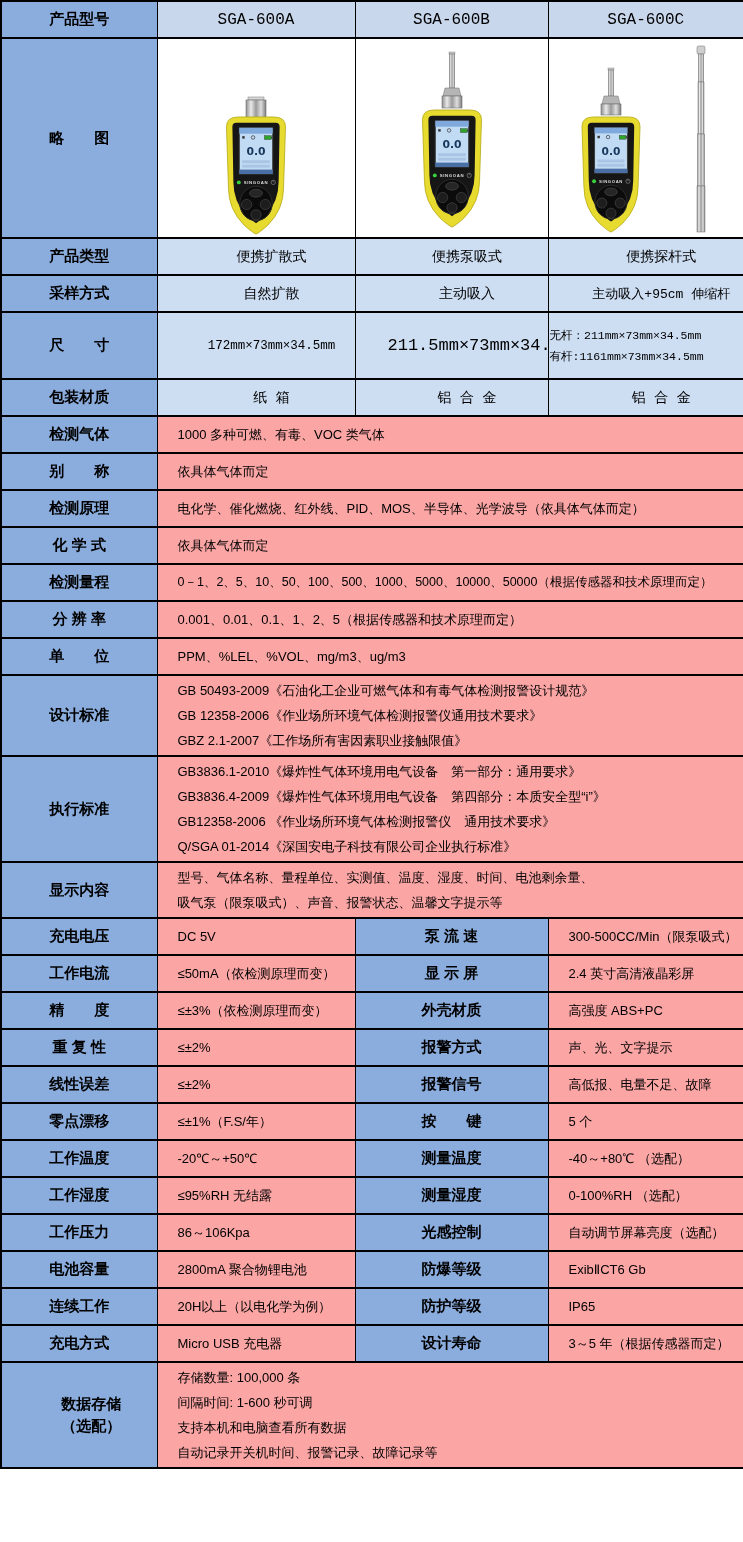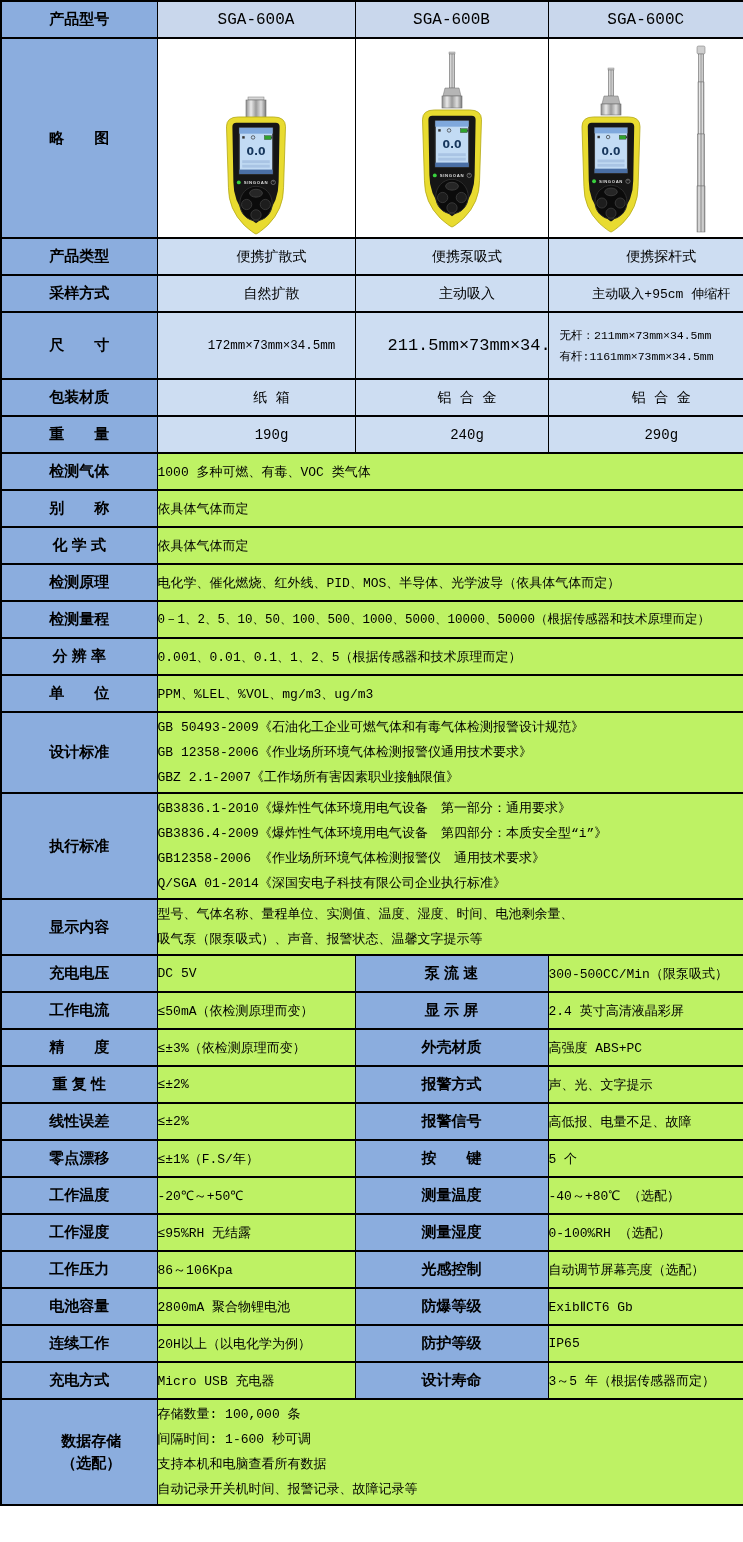--- a/index.html
+++ b/index.html
@@ -2,23 +2,23 @@
 <html><head>
 <meta charset="utf-8">
 <style>
   html,body{margin:0;padding:0;background:#fff;}
   body{width:743px;}
   table{border-collapse:collapse;table-layout:fixed;width:743px;background:#fff;border:2px solid #000;}
   td{border:2px solid #000;border-left-width:1px;border-right-width:1px;vertical-align:middle;overflow:hidden;color:#000;}
   .lbl{background:#8badde;font-family:"Liberation Sans",sans-serif;font-weight:bold;font-size:15px;text-align:center;}
   .hdr{background:#c9d7ec;font-family:"Liberation Mono","DejaVu Sans Mono",monospace;font-size:16px;text-align:center;}
   .val{background:#cdddf2;font-family:"Liberation Mono","DejaVu Sans Mono",monospace;font-size:14px;text-align:center;padding-left:32px;}
-  .valL{background:#bef264;font-family:Liberation Mono, monospace;font-size:13px;text-align:left;padding:2px 4px 2px 0;white-space:nowrap;}
+  .valL{background:#fca5a5;font-family:Liberation Sans, sans-serif;font-size:13px;text-align:left;padding:2px 4px 2px 20px;white-space:nowrap;}
   .img{background:#fff;text-align:center;vertical-align:middle;}
-  .dims{font-size:11.5px;text-align:left;padding:2px 2px 2px 11px;white-space:nowrap;}
+  .dims{font-size:11.5px;text-align:left;padding:2px 2px 2px 1px;white-space:nowrap;}
   .cline{line-height:21px;}
   .ln{line-height:25px;white-space:nowrap;}
   .lbl .ln2{line-height:22px;margin-left:24px;}
   .h37{height:37px;} .h200{height:200px;} .h50{height:67px;}
   .h77{height:77px;} .h98{height:98px;} .h52{height:52px;} .h102{height:102px;}
   svg{vertical-align:middle;}
   .scrnum{font-family:"DejaVu Sans","Liberation Sans",sans-serif;font-weight:bold;}
   .brandtxt{font-family:"Liberation Sans",sans-serif;font-weight:bold;letter-spacing:.6px;}
 </style>
 </head>
@@ -131,42 +131,36 @@
       <div class="cline">无杆：211mm×73mm×34.5mm</div>
       <div class="cline">有杆:1161mm×73mm×34.5mm</div>
     </td>
   </tr>
   <tr class="h37">
     <td class="lbl">包装材质</td>
     <td class="val">纸 箱</td>
     <td class="val">铝 合 金</td>
     <td class="val">铝 合 金</td>
   </tr>
-  <tr class="h37">
-    <td class="lbl">重　　量</td>
-    <td class="val">190g</td>
-    <td class="val">240g</td>
-    <td class="val">290g</td>
-  </tr>
 
   <tr class="h37">
     <td class="lbl">检测气体</td>
     <td class="valL" colspan="3">1000 多种可燃、有毒、VOC 类气体</td>
   </tr>
   <tr class="h37">
     <td class="lbl">别　　称</td>
     <td class="valL" colspan="3">依具体气体而定</td>
   </tr>
   <tr class="h37">
+    <td class="lbl">检测原理</td>
+    <td class="valL" colspan="3">电化学、催化燃烧、红外线、PID、MOS、半导体、光学波导（依具体气体而定）</td>
+  </tr>
+  <tr class="h37">
     <td class="lbl">化 学 式</td>
     <td class="valL" colspan="3">依具体气体而定</td>
-  </tr>
-  <tr class="h37">
-    <td class="lbl">检测原理</td>
-    <td class="valL" colspan="3">电化学、催化燃烧、红外线、PID、MOS、半导体、光学波导（依具体气体而定）</td>
   </tr>
   <tr class="h37">
     <td class="lbl">检测量程</td>
     <td class="valL" colspan="3" style="font-size:12.5px">0－1、2、5、10、50、100、500、1000、5000、10000、50000（根据传感器和技术原理而定）</td>
   </tr>
   <tr class="h37">
     <td class="lbl">分 辨 率</td>
     <td class="valL" colspan="3">0.001、0.01、0.1、1、2、5（根据传感器和技术原理而定）</td>
   </tr>
   <tr class="h37">

